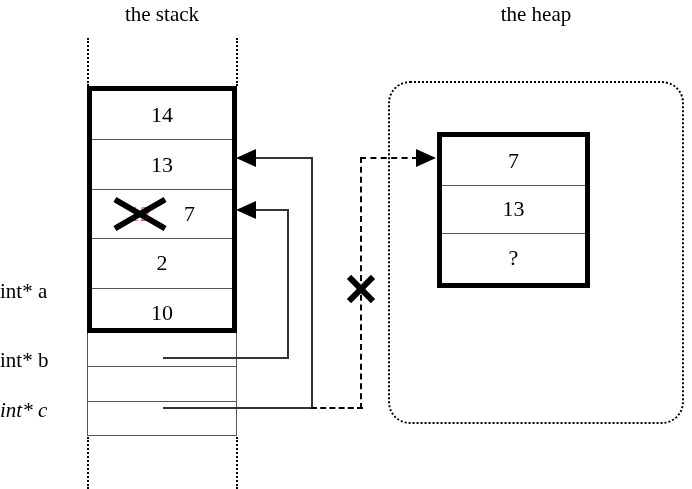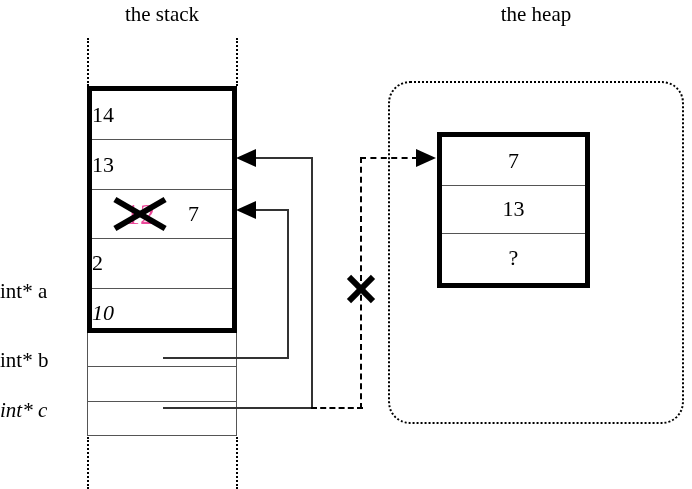--- a/index.html
+++ b/index.html
@@ -40,34 +40,34 @@
     box-sizing:border-box;
     background:#fff;
   }
   #stack-array .cell{
     height:49.4px;
     box-sizing:border-box;
     border-bottom:1.5px solid #555;
     position:relative;
     display:flex;
     align-items:center;
-    justify-content:flex-start;
-  }
-  #stack-array .cell:last-child{border-bottom:none;font-style:italic;}
+    justify-content:center;
+  }
+  #stack-array .cell:last-child{border-bottom:none;}
   .cellval{font-size:22px;color:#000;line-height:1;}
 
   
   .struck-wrap{
     position:absolute;
     left:0;top:0;right:0;bottom:0;
     display:flex;align-items:center;justify-content:center;
   }
   .old-val{
     position:relative;
-    font-size:30px;
+    font-size:22px;
     margin-right:33px;
     color:#ec4899;
   }
   .old-val .xm{
     position:absolute;
     left:50%;top:50%;
     width:58px;height:34px;
     transform:translate(-50%,-50%);
     pointer-events:none;
   }

